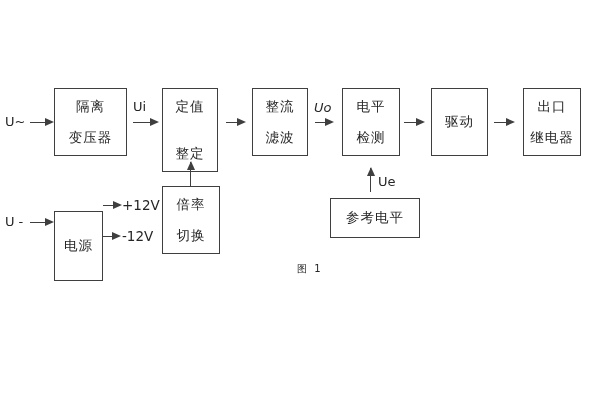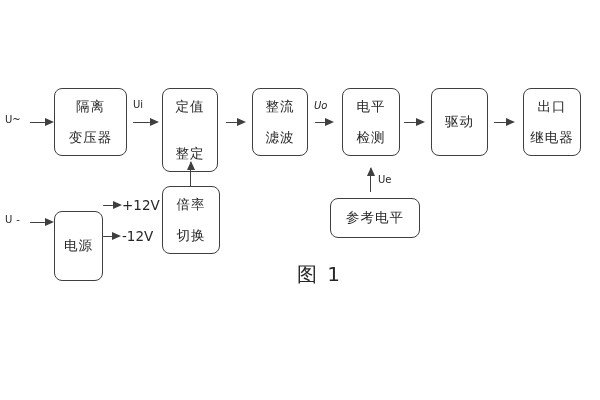--- a/index.html
+++ b/index.html
@@ -1,20 +1,20 @@
 <!DOCTYPE html>
 <html><head>
 <meta charset="utf-8">
 <style>
   :root{
     --line:#3f3f3f;
     --text:#262626;
     --bg:#ffffff;
   }
-  *{margin:0;padding:0;box-sizing:border-box;border-radius:8px;}
+  *{margin:0;padding:0;box-sizing:border-box;}
   html,body{background:#fff;}
   body{font-family:"DejaVu Sans","Liberation Sans",sans-serif;color:var(--text);}
   .canvas{
     position:relative;width:600px;height:400px;background:var(--bg);overflow:hidden;
   }
   
   .block{
     position:absolute;border:1.4px solid var(--line);background:var(--bg);
     display:flex;flex-direction:column;align-items:center;justify-content:space-between;
     font-size:13.5px;letter-spacing:1px;color:var(--text);
@@ -49,29 +49,29 @@
   
   .v-arrow{position:absolute;width:0;border-left:1.4px solid var(--line);}
   .v-arrow::after{
     content:"";position:absolute;top:-1px;left:-4.4px;width:0;height:0;
     border-bottom:9px solid var(--line);
     border-left:4.2px solid transparent;border-right:4.2px solid transparent;
   }
   .a-ratio-up{left:190px;top:162px;height:24px;}
   .a-ue-up{left:370px;top:168px;height:24px;}
   
-  .sig{position:absolute;font-size:10px;color:var(--text);line-height:1;}
+  .sig{position:absolute;font-size:13px;color:var(--text);line-height:1;}
   .l-uac{left:5px;top:115px;}
   .l-udc{left:5px;top:215px;letter-spacing:4px;}
   .l-ui{left:133px;top:100px;}
   .l-uo{left:314px;top:101px;font-style:italic;}
   .l-ue{left:378px;top:175px;text-align:right;}
   .l-p12{left:122px;top:199px;font-size:13.5px;}
   .l-m12{left:122px;top:230px;font-size:13.5px;}
-  .l-caption{left:297px;top:264px;font-size:20px;letter-spacing:2px;}
+  .l-caption{left:297px;top:264px;font-size:10px;letter-spacing:2px;}
 </style>
 </head>
 <body>
 
 <div class="canvas">
 
   <div class="block b-isolation">
     <span>隔离</span>
     <span>变压器</span>
   </div>

